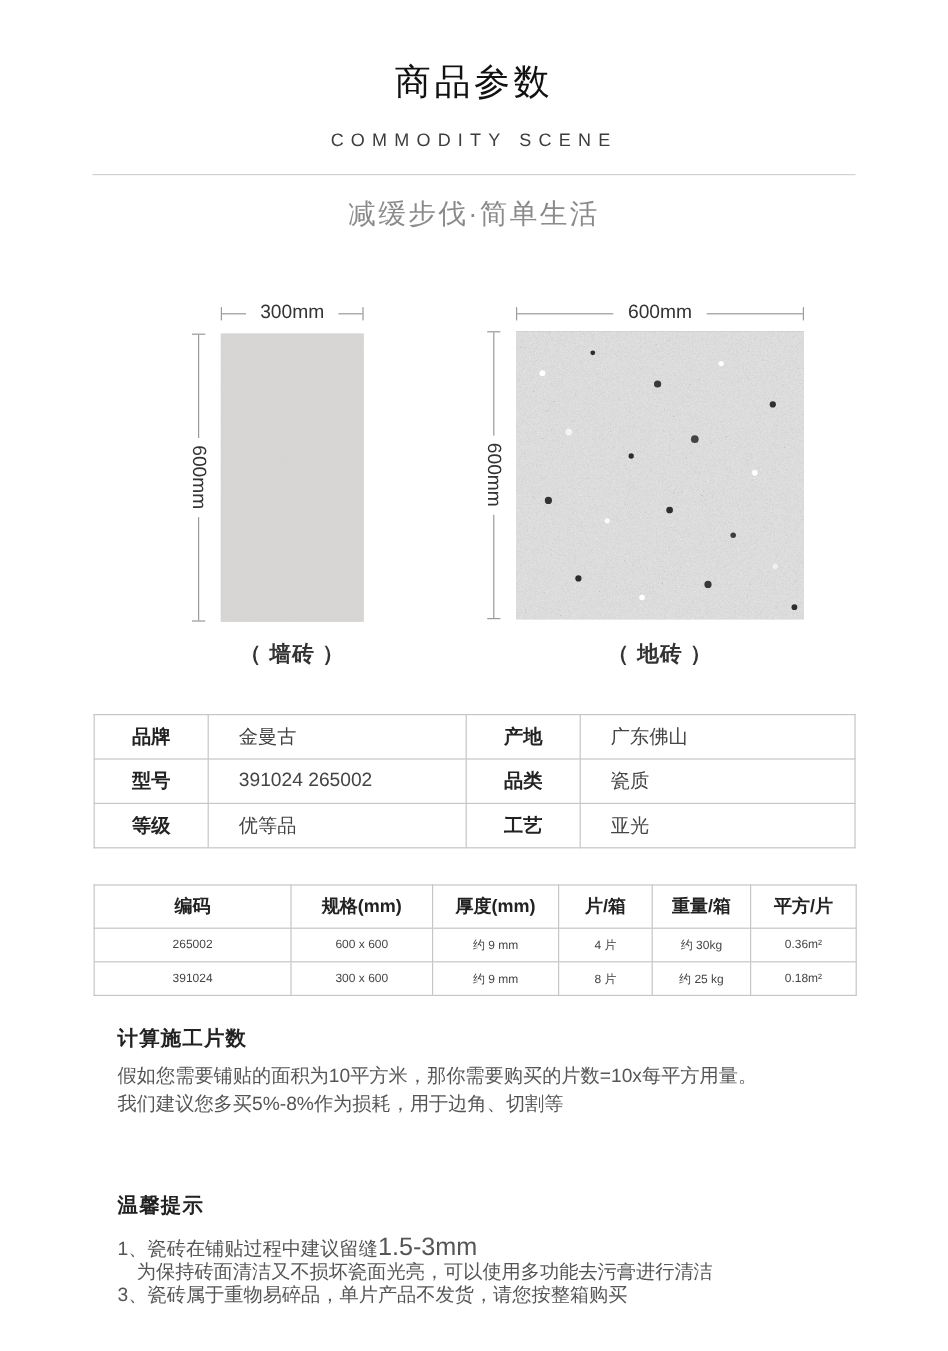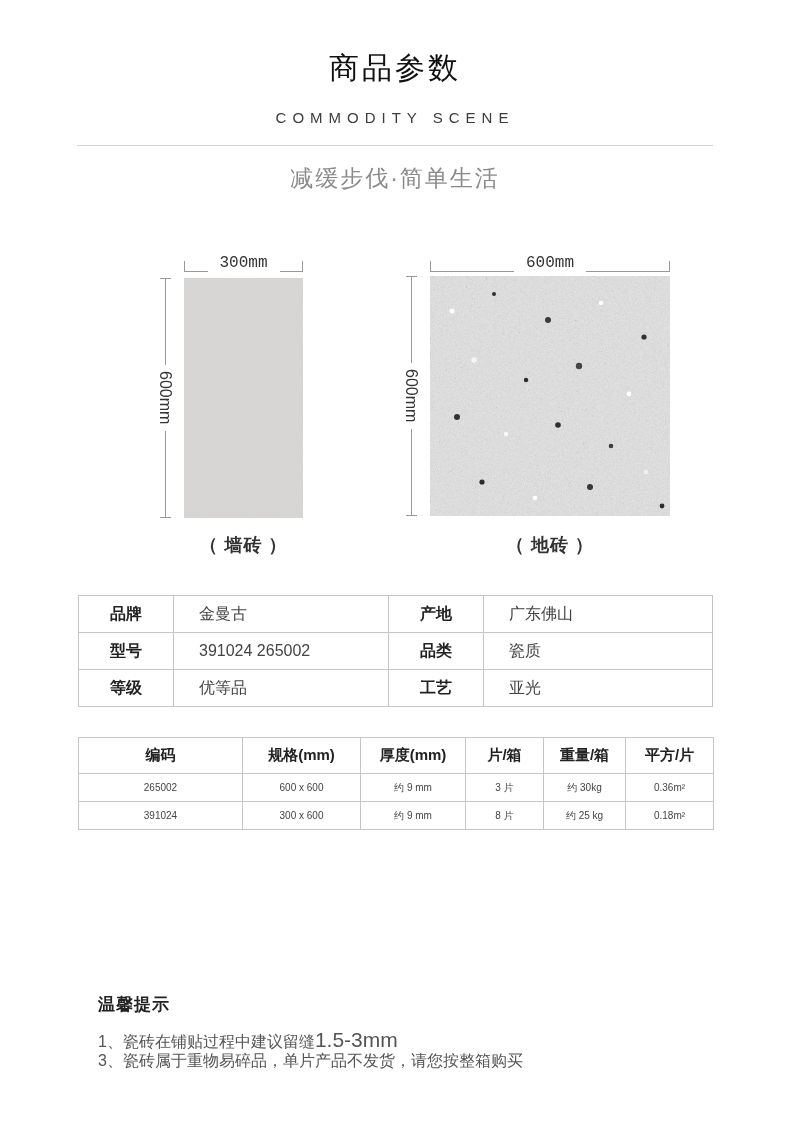--- a/index.html
+++ b/index.html
@@ -14,21 +14,21 @@
            font-size:15px; letter-spacing:6px; color:#3c3c3c; }
   .divider { position:absolute; top:145px; left:77px; width:636px; height:1px; background:#d2d2d2; }
   .tagline { position:absolute; top:163px; left:0; right:0; text-align:center;
            font-size:23px; color:#8a8a8a; letter-spacing:2px; }
 
   
   .figure { position:absolute; }
   .figure-wall  { left:158px; top:250px; width:146px; height:310px; }
   .figure-floor { left:404px; top:250px; width:267px; height:310px; }
 
-  .hdim { position:absolute; top:0; height:22px; display:flex; align-items:flex-end;font-family:Liberation Mono, monospace; }
+  .hdim { position:absolute; top:0; height:22px; display:flex; align-items:center; }
   .figure-wall  .hdim { left:26px; width:119px; }
   .figure-floor .hdim { left:26px; width:240px; }
   .hdim .tick { width:1px; height:11px; background:#999; }
   .hdim .dline { flex:1; height:1px; background:#999; }
   .hdim .dtext { padding:0 12px; font-size:16px; color:#333; white-space:nowrap; }
 
   .vdim { position:absolute; left:0; width:14px; display:flex; flex-direction:column; align-items:center; }
   .figure-wall  .vdim { top:28px; height:240px; }
   .figure-floor .vdim { top:26px; height:240px; }
   .vdim .tick { height:1px; width:11px; background:#999; }
@@ -216,35 +216,41 @@
       <th>规格(mm)</th>
       <th>厚度(mm)</th>
       <th>片/箱</th>
       <th>重量/箱</th>
       <th>平方/片</th>
     </tr>
     <tr>
       <td>265002</td>
       <td>600 x 600</td>
       <td>约 9 mm</td>
-      <td>3 片</td>
+      <td>4 片</td>
       <td>约 30kg</td>
       <td>0.36m²</td>
     </tr>
     <tr>
       <td>391024</td>
       <td>300 x 600</td>
       <td>约 9 mm</td>
       <td>8 片</td>
       <td>约 25 kg</td>
       <td>0.18m²</td>
     </tr>
   </tbody>
     </table>
 
+  <div class="section calc-section">
+    <h3>计算施工片数</h3>
+    <div class="line">假如您需要铺贴的面积为10平方米，那你需要购买的片数=10x每平方用量。</div>
+    <div class="line">我们建议您多买5%-8%作为损耗，用于边角、切割等</div>
+  </div>
 
   <div class="section tips-section">
     <h3>温馨提示</h3>
     <div class="tip-line"><span>1、</span><span>瓷砖在铺贴过程中建议留缝</span><span class="big">1.5-3mm</span></div>
+    <div class="tip-line tip-cont">为保持砖面清洁又不损坏瓷面光亮，可以使用多功能去污膏进行清洁</div>
     <div class="tip-line"><span>3、</span><span>瓷砖属于重物易碎品，单片产品不发货，请您按整箱购买</span></div>
   </div>
 
 </div>
 
 </body></html>

